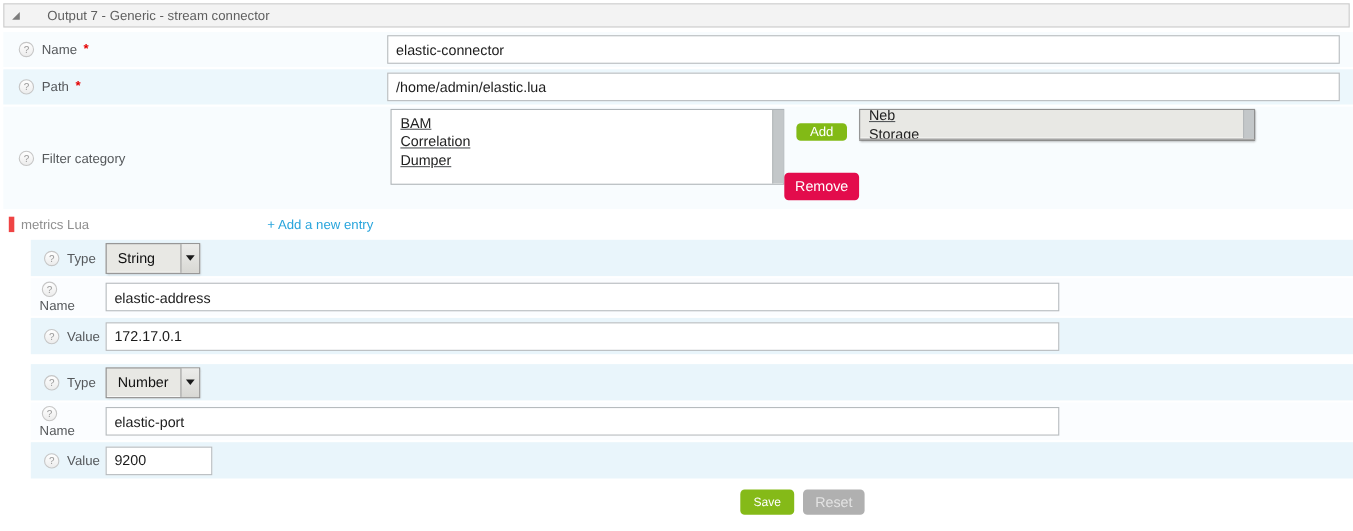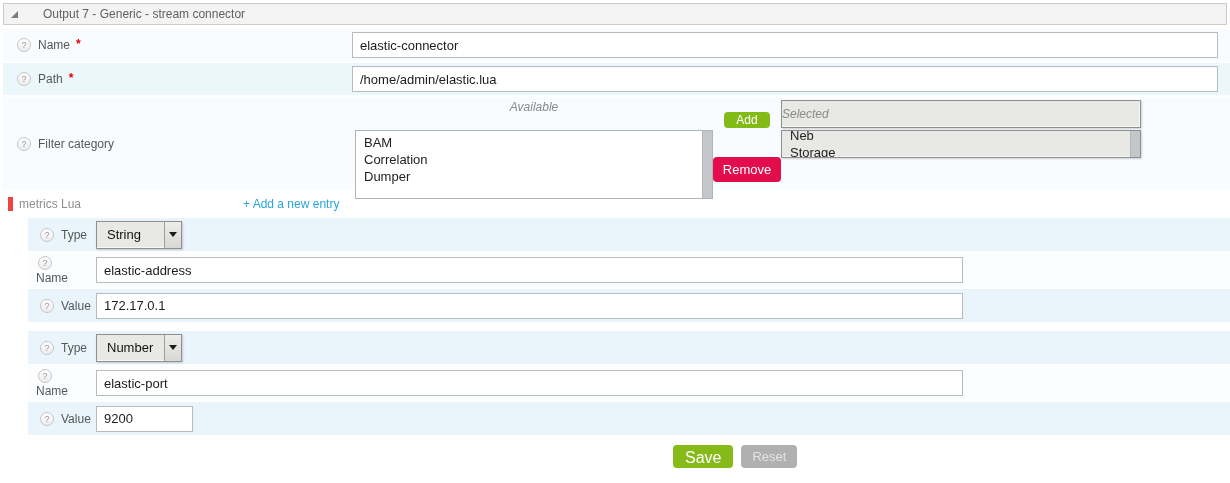--- a/index.html
+++ b/index.html
@@ -48,22 +48,22 @@
   .main-input { width:866px; }
 
   
   .dl-label {
     position:absolute; top:3px; text-align:center;
     font-style:italic; color:#8a8a8a; font-size:12px;
   }
   .dl-label.avail { left:352px; width:358px; }
   .dl-label.sel   { left:778px; width:360px; }
   .dl-list {
-    position:absolute; top:33px; height:69px; background:#ffffff;
-    border:1px solid #aeb4b8; overflow:hidden;
+    position:absolute; top:2px; height:69px; background:#ffffff;
+    border:1px solid #aeb4b8; overflow:hidden;text-decoration:underline;
   }
   .dl-list.avail { left:352px; width:358px; }
   .dl-list.sel   { left:778px; width:360px; }
   .dl-items { padding:3px 20px 3px 8px; font-size:13px; line-height:17px; color:#222; }
   .dl-item { cursor:pointer; }
   .dl-scroll {
     position:absolute; right:0; top:0; width:10px; height:100%;
     background:#c3c7c9; border-left:1px solid #b4b8ba; cursor:pointer;
   }
   .btn { border:none; cursor:pointer; font-family:inherit; }
@@ -110,21 +110,21 @@
   }
   .sel-text { flex:1; padding-left:10px; font-size:13px; color:#111; }
   .sel-btn {
     width:17px; align-self:stretch; background:linear-gradient(#ececea,#d8d8d4);
     border-left:1px solid #9e9e9e; display:flex; align-items:center; justify-content:center;
   }
   .sel-arrow { width:0; height:0; border-left:4px solid transparent; border-right:4px solid transparent; border-top:5px solid #1a1a1a; }
 
   
   .actions { margin:10px 0 0 673px; display:flex; gap:8px; }
-  .btn-save  { background:#85ba18; color:#ffffff; border-radius:4px; padding:4px 12px; height:23px; font-size:16px; }
+  .btn-save  { background:#85ba18; color:#ffffff; border-radius:4px; padding:4px 12px; height:23px; font-size:11px; }
   .btn-reset { background:#b0b0b0; color:#e3e3e3; border-radius:4px; padding:4px 11px; height:23px; font-size:13px; }
 </style>
 </head>
 <body>
 
 <div class="page">
 
   <div class="hdr">
     <span class="tri"></span>
     <span>Output 7 - Generic - stream connector</span>

